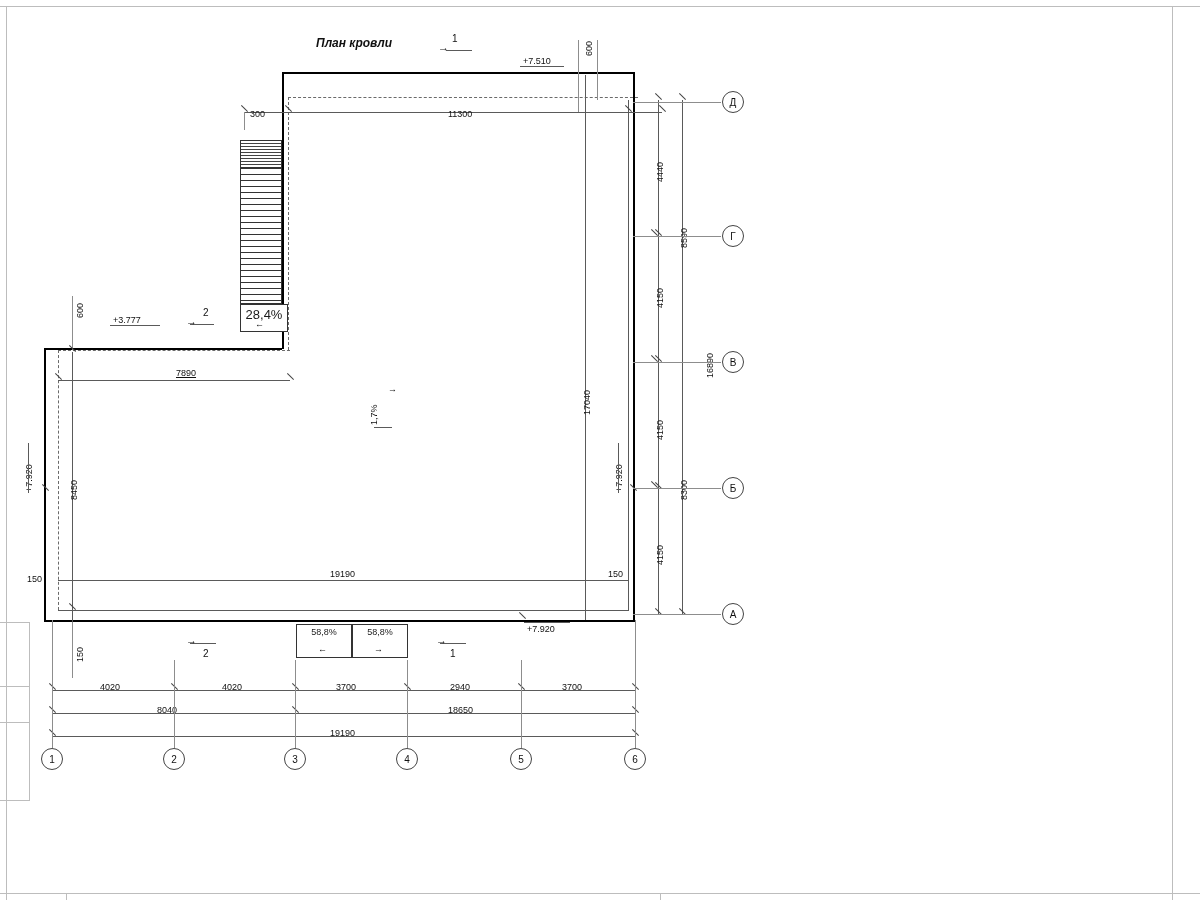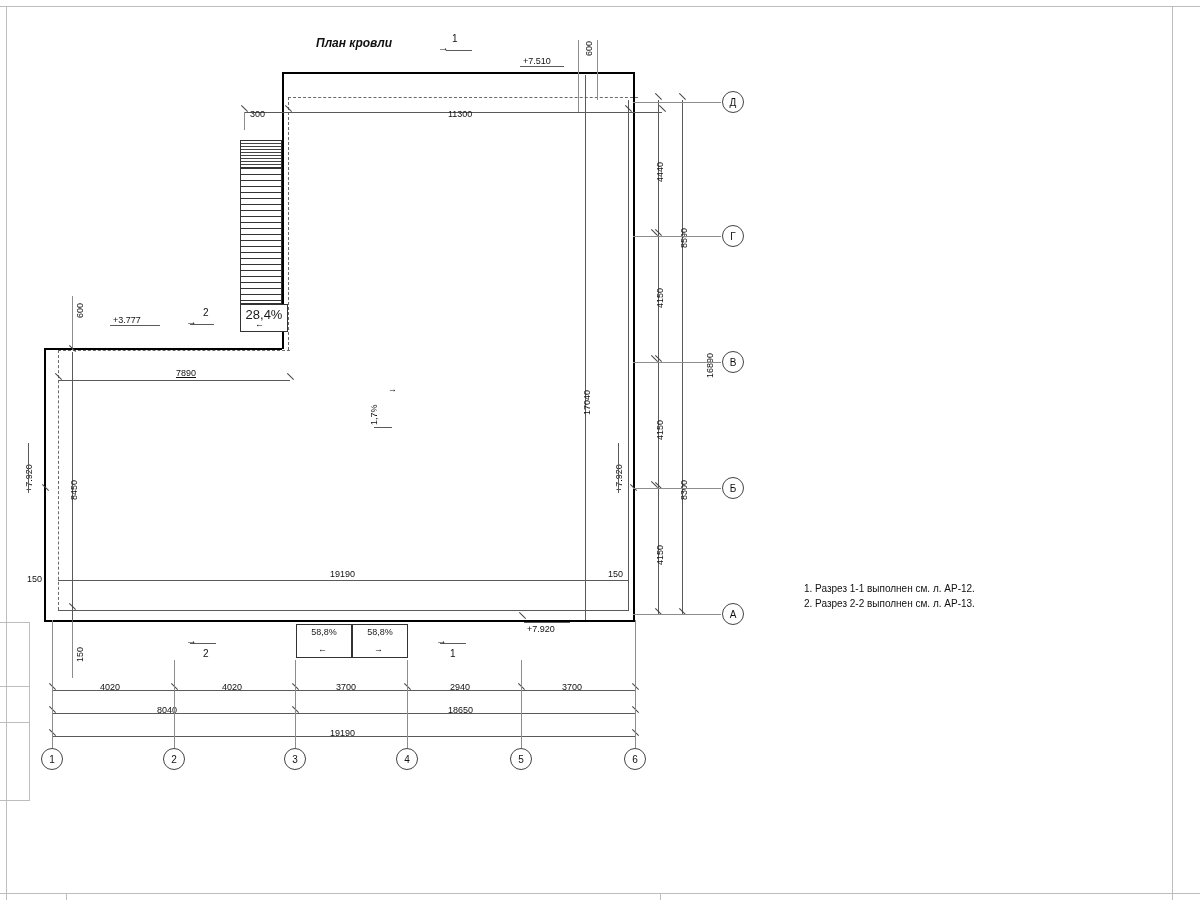--- a/index.html
+++ b/index.html
@@ -340,18 +340,14 @@
   <div class="circle" style="left:396px;top:748px;">
       <span>4</span>
     </div>
   <div class="circle" style="left:510px;top:748px;">
       <span>5</span>
     </div>
   <div class="circle" style="left:624px;top:748px;">
       <span>6</span>
     </div>
 
-  <div class="notes" style="left:804px;top:581px;">
-    <div>1. Разрез 1-1 выполнен см. л. АР-12.</div>
-    <div>2. Разрез 2-2 выполнен см. л. АР-13.</div>
-  </div>
 
 </div>
 
 </body></html>

